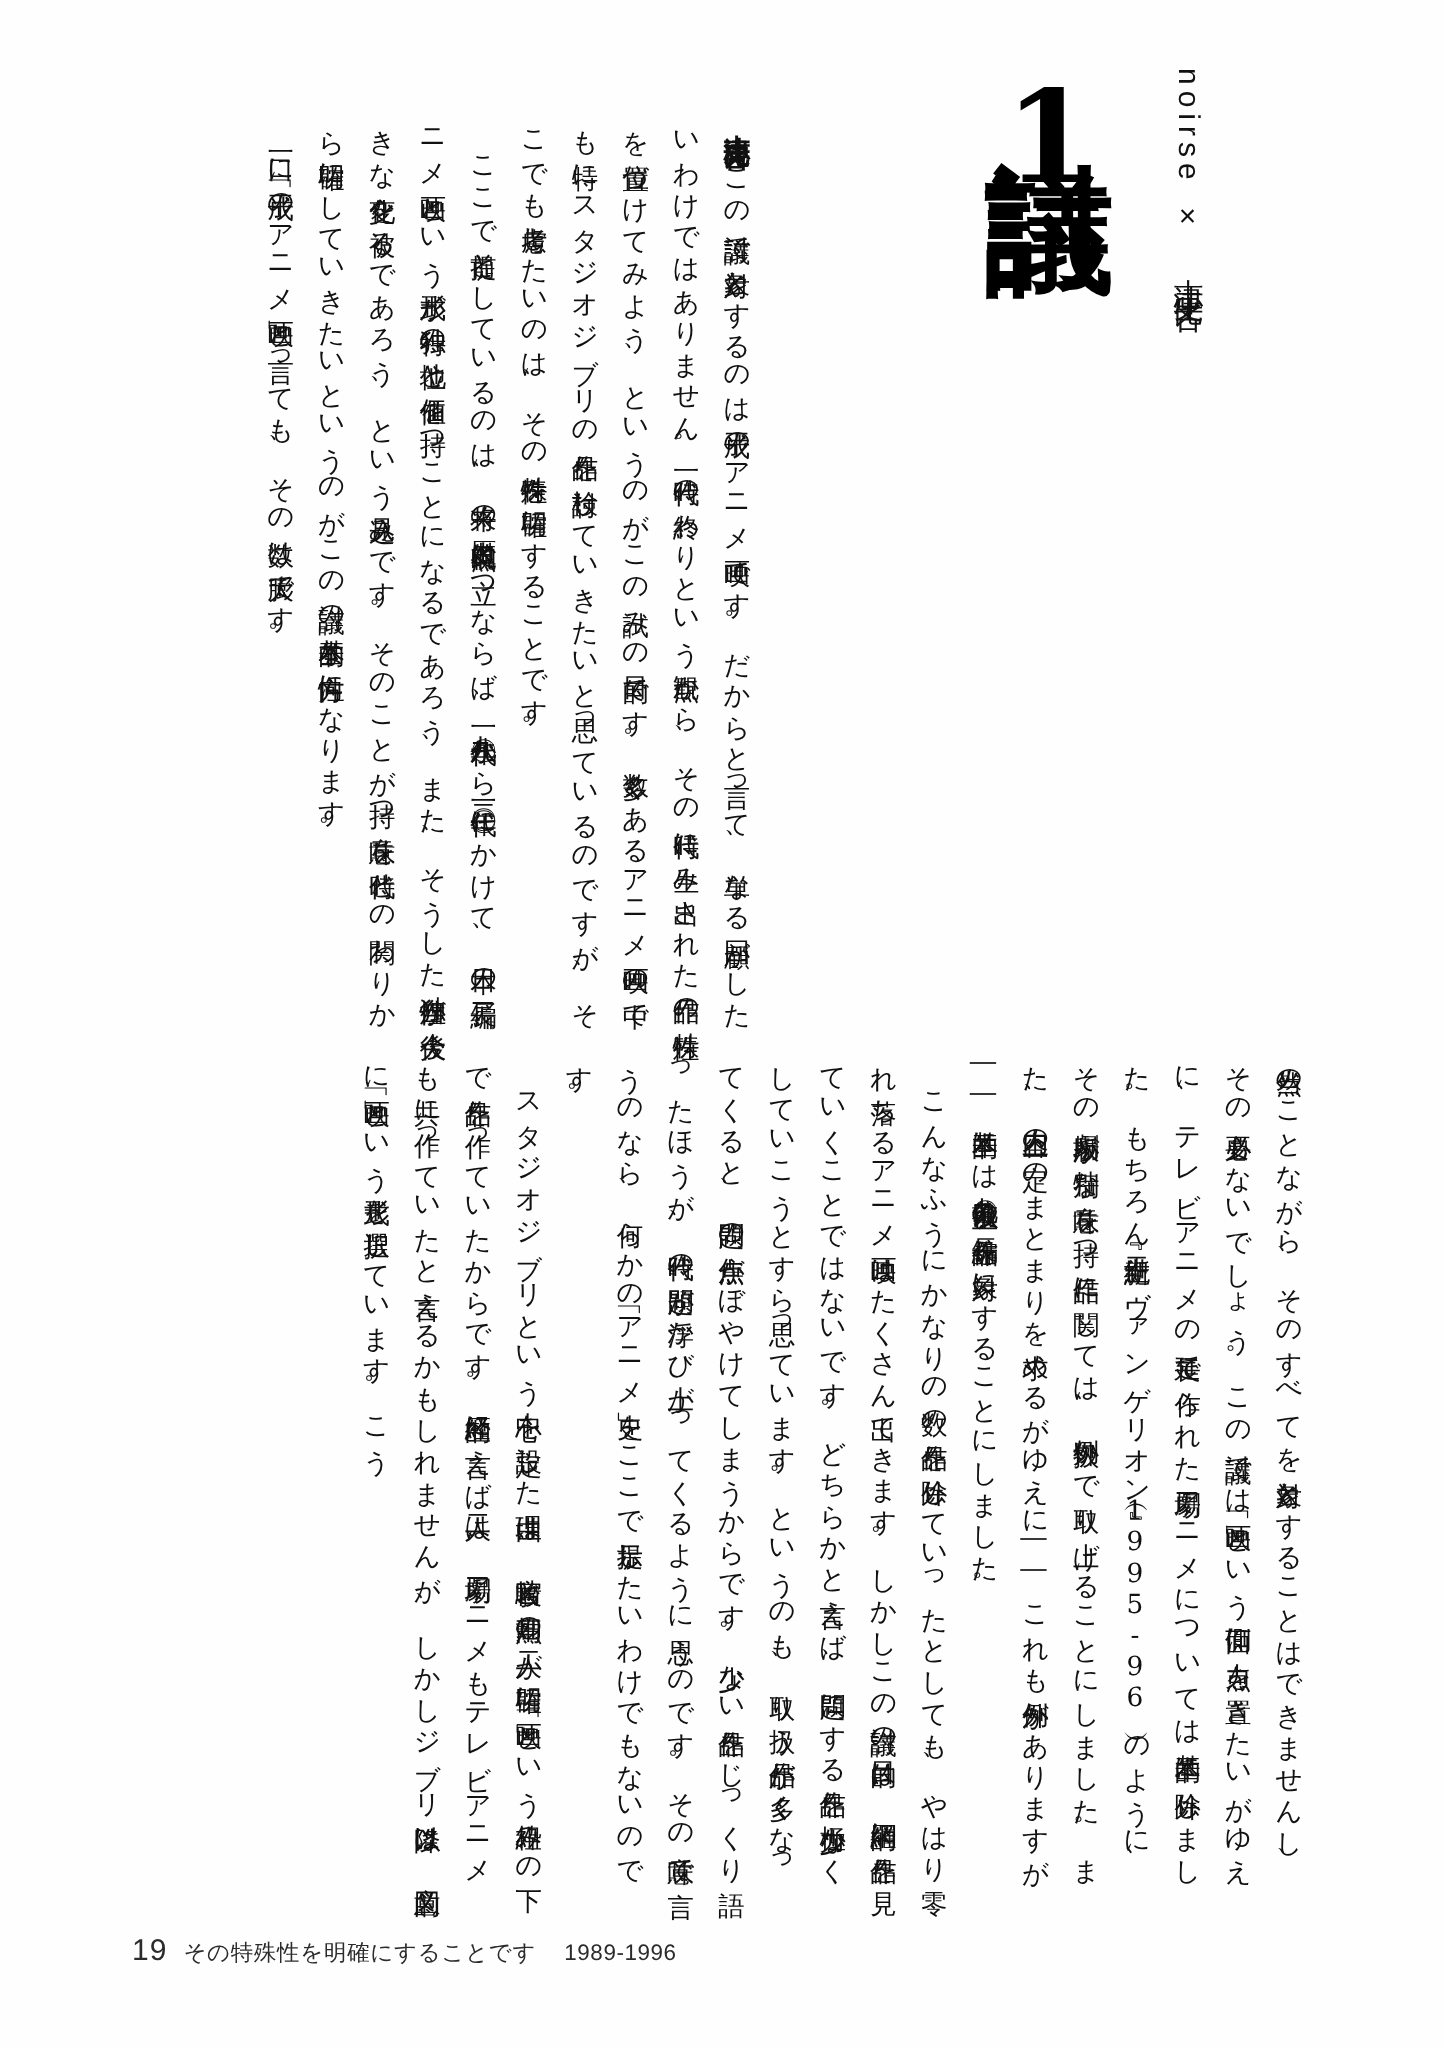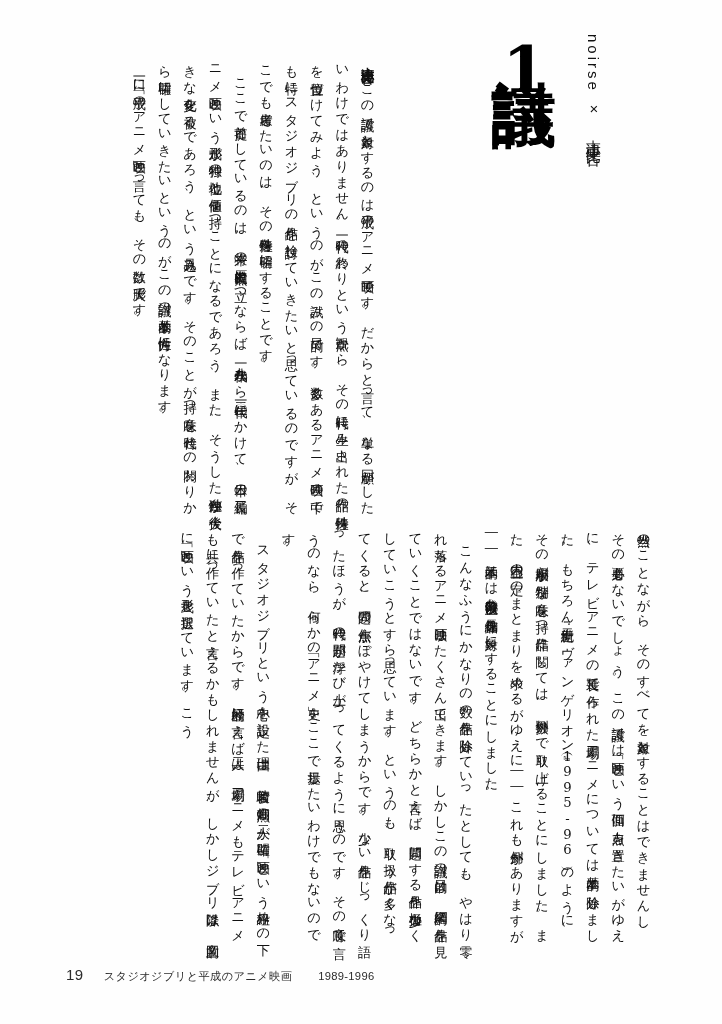--- a/index.html
+++ b/index.html
@@ -103,21 +103,21 @@
     letter-spacing: 1px;
   }
 
   
   .footer {
     position: absolute;
     left: 66px;
     bottom: 40px;
     display: flex;
     align-items: baseline;
-    gap: 20px;
+    gap: 8px;
     color: #2b2b2b;
   }
   .footer-page-number {
     font-family: "Liberation Sans", sans-serif;
     font-size: 15px;
     letter-spacing: 0.5px;
   }
   .footer-running-title {
     font-family: "DejaVu Sans", "Liberation Sans", sans-serif;
     font-size: 11.2px;
@@ -147,17 +147,17 @@
   </div>
 
   <div class="vtext block-bottom">
     <p class="noindent">当然のことながら、そのすべてを対象とすることはできませんし、その必要もないでしょう。この討議では「映画」という側面に力点を置きたいがゆえに、テレビアニメの延長で作られた劇場アニメについては基本的に除外しました。もちろん『新世紀エヴァンゲリオン』（1995-96）のように、その劇場版が特別な意味を持つ作品に関しては、例外扱いで取り上げることにしました。また、内容上の一定のまとまりを求めるがゆえに――これも例外がありますが――基本的には九〇分前後以上の長編作品を対象にすることにしました。</p>
     <p>こんなふうにかなりの数の作品を除外していったとしても、やはり零れ落ちるアニメ映画はたくさん出てきます。しかしこの討議の目的は、網羅的に作品を見ていくことではないです。どちらかと言えば、問題にする作品を極力少なくしていこうとすら思っています。というのも、取り扱う作品が多くなってくると、問題の焦点がぼやけてしまうからです。少ない作品をじっくり語ったほうが、時代の問題が浮かび上がってくるように思うのです。その意味で言うのなら、何らかの「アニメ史」をここで提示したいわけでもないのです。</p>
     <p>スタジオジブリという中心を設定した理由は、宮崎駿と高畑勲の二人が明確に「映画」という枠組みの下で作品を作っていたからです。経歴的に言えば二人は、劇場アニメもテレビアニメも共に作っていたと言えるかもしれませんが、しかしジブリ以降は、意図的に「映画」という形式を選択しています。こう</p>
   </div>
 
   <div class="footer">
     <span class="footer-page-number">19</span>
-    <span class="footer-running-title">スタジオジブリと平成のアニメ映画</span>
+    <span class="footer-running-title">その特殊性を明確にすることです</span>
     <span class="footer-years">1989-1996</span>
   </div>
 
 </div>
 
 </body></html>

